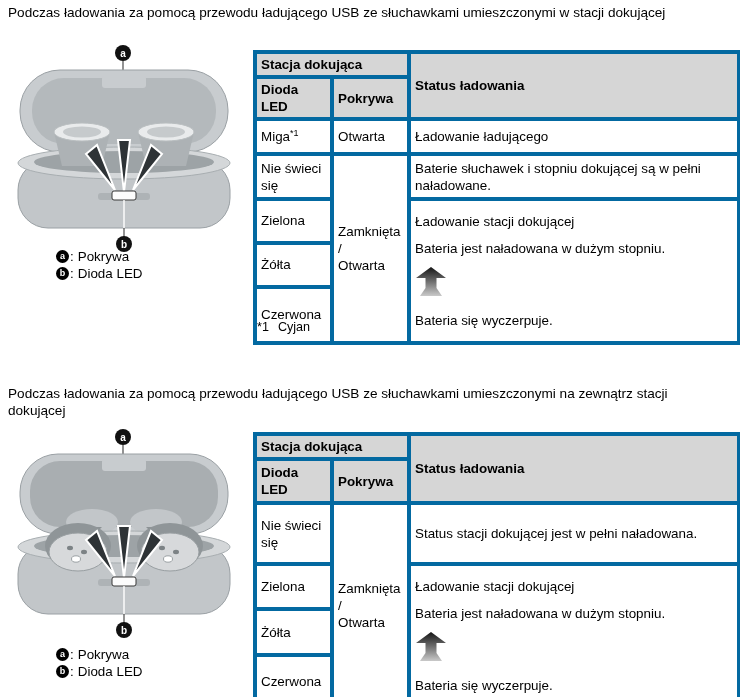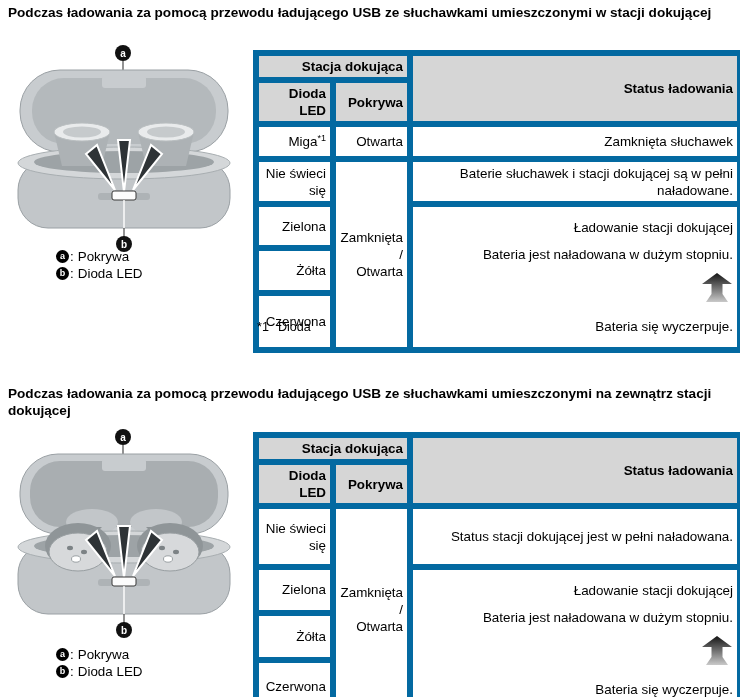--- a/index.html
+++ b/index.html
@@ -4,21 +4,21 @@
 <style>
   * { box-sizing: border-box; }
   html,body { margin:0; padding:0; }
   body {
     width:740px; height:697px; position:relative; overflow:hidden;
     background:#ffffff; color:#000;
     font-family:"Liberation Sans","DejaVu Sans",sans-serif;
   }
   .heading {
     position:absolute; left:8px; width:718px;
-    font-size:13.6px; font-weight:bold; line-height:17px;
+    font-size:13.6px; font-weight:normal; line-height:17px;
   }
   #heading-1 { top:4px; }
   #heading-2 { top:385px; }
 
   .figure { position:absolute; }
   #figure-1 { left:4px; top:42px; }
   #figure-2 { left:4px; top:428px; }
 
   .legend { position:absolute; font-size:13.4px; line-height:17px; }
   #legend-1 { left:56px; top:248px; }
@@ -31,21 +31,21 @@
   }
   .legend-sep { margin:0 4px 0 1px; }
 
   .tablewrap { position:absolute; left:253px; }
   #tablewrap-1 { top:50px; }
   #tablewrap-2 { top:432px; }
 
   table { border-collapse:collapse; table-layout:fixed; width:484px; }
   col.c1 { width:77px; } col.c2 { width:77px; } col.c3 { width:330px; }
   th,td {
-    border:6px solid #0369a1; text-align:right; vertical-align:middle;
+    border:4px solid #0369a1; text-align:left; vertical-align:middle;
     font-size:13.4px; line-height:17px; padding:2px 4px; font-weight:normal;
   }
   th { background:#d6d6d6; font-weight:bold; }
   sup { font-size:9px; line-height:0; }
   tr.h25{height:25px} tr.h42{height:42px} tr.h35{height:35px} tr.h45{height:45px}
   tr.h44{height:44px} tr.h61{height:61px} tr.h36{height:36px} tr.h41{height:41px}
   .status-line { margin:10px 0; }
   .arrow-wrap { margin:4px 0 2px 0; }
 
   .footnote {
@@ -121,30 +121,30 @@
       <th colspan="2">Stacja dokująca</th>
       <th rowspan="2">Status ładowania</th>
     </tr>
     <tr class="h42">
       <th>Dioda LED</th>
       <th>Pokrywa</th>
     </tr>
     <tr class="h35">
       <td><span>Miga</span><sup>*1</sup></td>
       <td>Otwarta</td>
-      <td>Zamknięta słuchawek</td>
+      <td>Ładowanie ładującego</td>
     </tr>
     <tr class="h45">
       <td>Nie świeci się</td>
       <td rowspan="4">
         <div>Zamknięta</div>
         <div>/</div>
         <div>Otwarta</div>
       </td>
-      <td>Baterie słuchawek i stacji dokującej są w pełni naładowane.</td>
+      <td>Baterie słuchawek i stopniu dokującej są w pełni naładowane.</td>
     </tr>
     <tr class="h35">
       <td>Zielona</td>
       <td rowspan="3">
         <div class="status-line">Ładowanie stacji dokującej</div>
         <div class="status-line">Bateria jest naładowana w dużym stopniu.</div>
         <div class="arrow-wrap">
           <svg width="32" height="31" viewBox="0 0 32 31">
             <defs>
               <linearGradient id="arrow-grad-1" x1="0" y1="0" x2="0" y2="1">
@@ -162,21 +162,21 @@
       <td>Żółta</td>
     </tr>
     <tr class="h45">
       <td>Czerwona</td>
     </tr>
   </tbody>
     </table>
 </div>
 
 <div class="footnote">
-  <span class="fm">*1</span><span>Dioda</span>
+  <span class="fm">*1</span><span>Cyjan</span>
 </div>
 
 <div class="heading" id="heading-2">Podczas ładowania za pomocą przewodu ładującego USB ze słuchawkami umieszczonymi na zewnątrz stacji dokującej</div>
 
 <div class="figure" id="figure-2">
   <svg width="240" height="212" viewBox="0 0 240 212">
 
     <line x1="119" y1="17" x2="119" y2="36" stroke="#4a4a4a" stroke-width="1.2"></line>
     <circle cx="119" cy="9" r="8" fill="#111"></circle>
     <text x="119" y="12.5" font-size="10" font-weight="bold" fill="#fff" text-anchor="middle">a</text>

